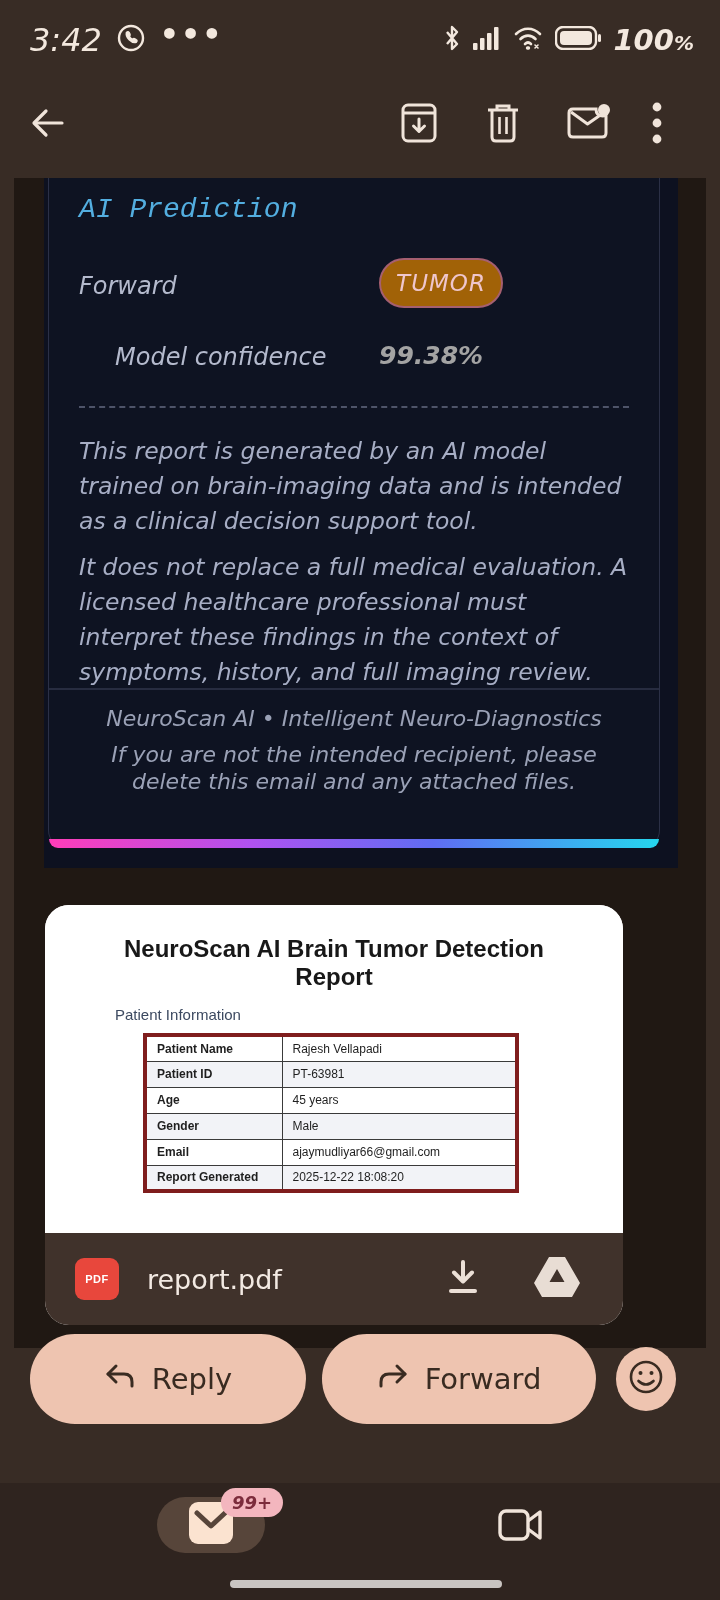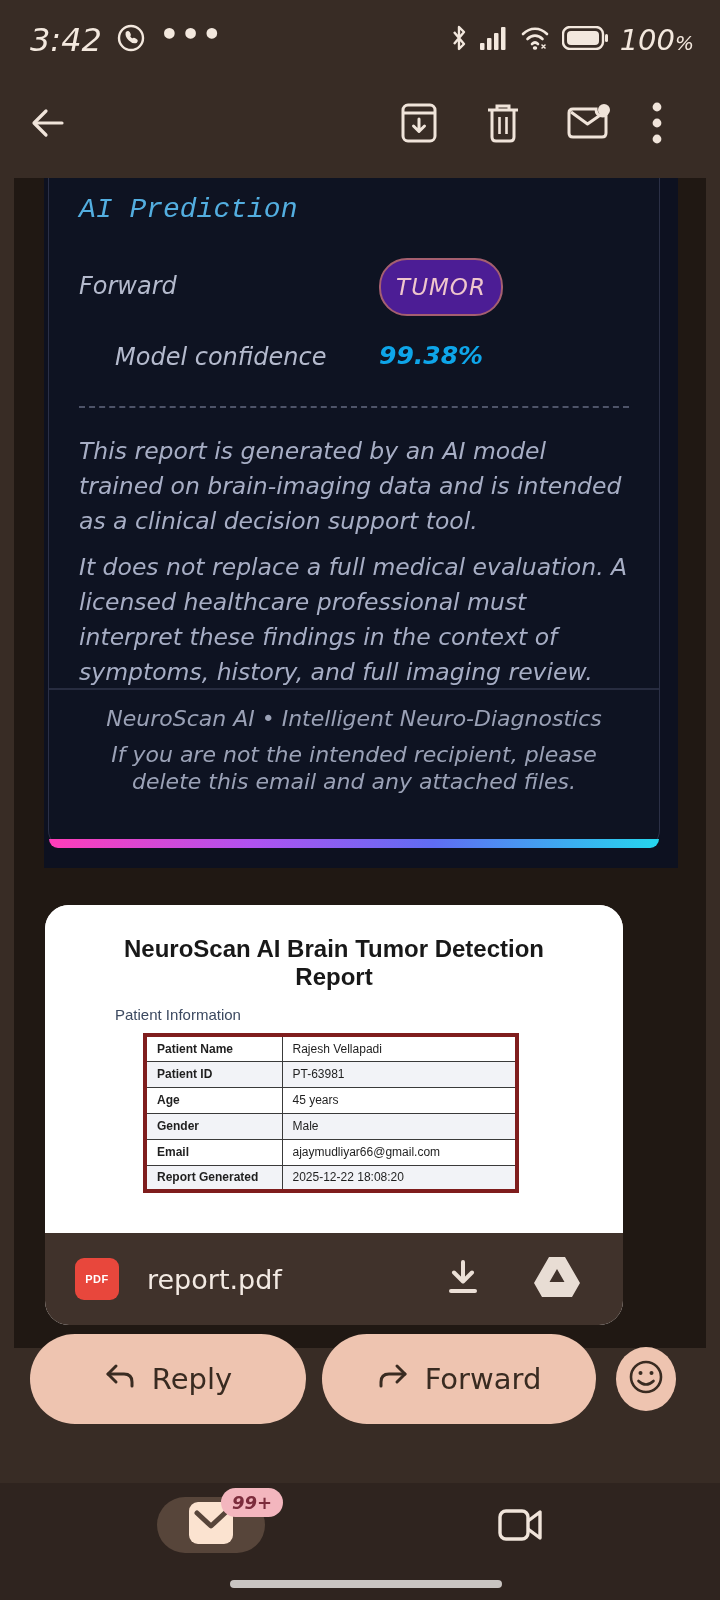--- a/index.html
+++ b/index.html
@@ -7,42 +7,42 @@
   .phone {
     position:relative; width:720px; height:1600px; overflow:hidden;
     background:#382c25; font-family:"DejaVu Sans", sans-serif;
   }
   
   .status-bar { position:absolute; left:0; top:0; width:720px; height:80px; }
   .sb-left { position:absolute; left:30px; top:0; height:80px; display:flex; align-items:center; gap:14px; }
   .sb-time { font-size:32px; font-style:italic; font-weight:500; color:#f3e8de; }
   .sb-dots { font-size:30px; font-weight:700; color:#f3e8de; letter-spacing:2px; line-height:0; padding-bottom:10px;}
   .sb-right { position:absolute; right:26px; top:0; height:80px; display:flex; align-items:center; gap:12px; }
-  .sb-batt-text { font-size:29px; font-style:italic; font-weight:400; color:#f3e8de; }
+  .sb-batt-text { font-size:29px; font-style:italic; font-weight:700; color:#f3e8de; }
   .sb-batt-text .pct { font-size:20px; }
   
   .app-bar { position:absolute; left:0; top:80px; width:720px; height:86px; }
   .ab-icon { position:absolute; top:50%; transform:translateY(-50%); display:flex; align-items:center; justify-content:center; }
   
   .scroll-area { position:absolute; left:14px; top:178px; width:692px; height:1170px; background:#201813; }
   .email-panel { position:absolute; left:30px; top:0; width:634px; height:690px; background:#0d1120; }
   .email-card {
     position:absolute; left:4px; top:0; width:612px; height:670px;
     background:#0e1322; border-left:1px solid #2b3046; border-right:1px solid #2b3046;
     border-radius:0 0 18px 18px; font-style:italic;
   }
   .ec-heading { position:absolute; left:30px; top:16px; font-size:28px; font-weight:500; color:#53aee0;font-family:Liberation Mono, monospace; }
   .ec-label { position:absolute; left:30px; font-size:24px; color:#b4bacd; }
   .ec-result-pill {
-    position:absolute; left:330px; top:80px; width:124px; height:58px;
-    border:2px solid #a55f70; border-radius:28px; background:#4c1d95;
+    position:absolute; left:330px; top:80px; width:124px; height:50px;
+    border:2px solid #a55f70; border-radius:28px; background:#a16207;
     color:#efc6cd; font-size:23px; letter-spacing:1px;
     display:flex; align-items:center; justify-content:center;
   }
-  .ec-conf-value { position:absolute; left:330px; top:163px; font-size:25px; font-weight:600; color:#0ea5e9;text-align:center; }
+  .ec-conf-value { position:absolute; left:330px; top:163px; font-size:25px; font-weight:600; color:#a3a3a3;text-align:center; }
   .ec-dashed { position:absolute; left:30px; right:30px; top:228px; border-top:2px dashed #4e5469; }
   .ec-para { position:absolute; left:30px; width:554px; font-size:23.5px; line-height:35px; color:#a7aec5; }
   .ec-footer {
     position:absolute; left:0; top:510px; width:100%;
     border-top:2px solid #272c40; padding-top:16px; text-align:center;
   }
   .ec-brand { font-size:22px; color:#9aa1b6; margin-bottom:10px; }
   .ec-note { font-size:22px; line-height:27px; color:#9aa1b6; width:560px; margin:0 auto; }
   .ec-gradient {
     position:absolute; left:0; bottom:0; width:100%; height:9px;

